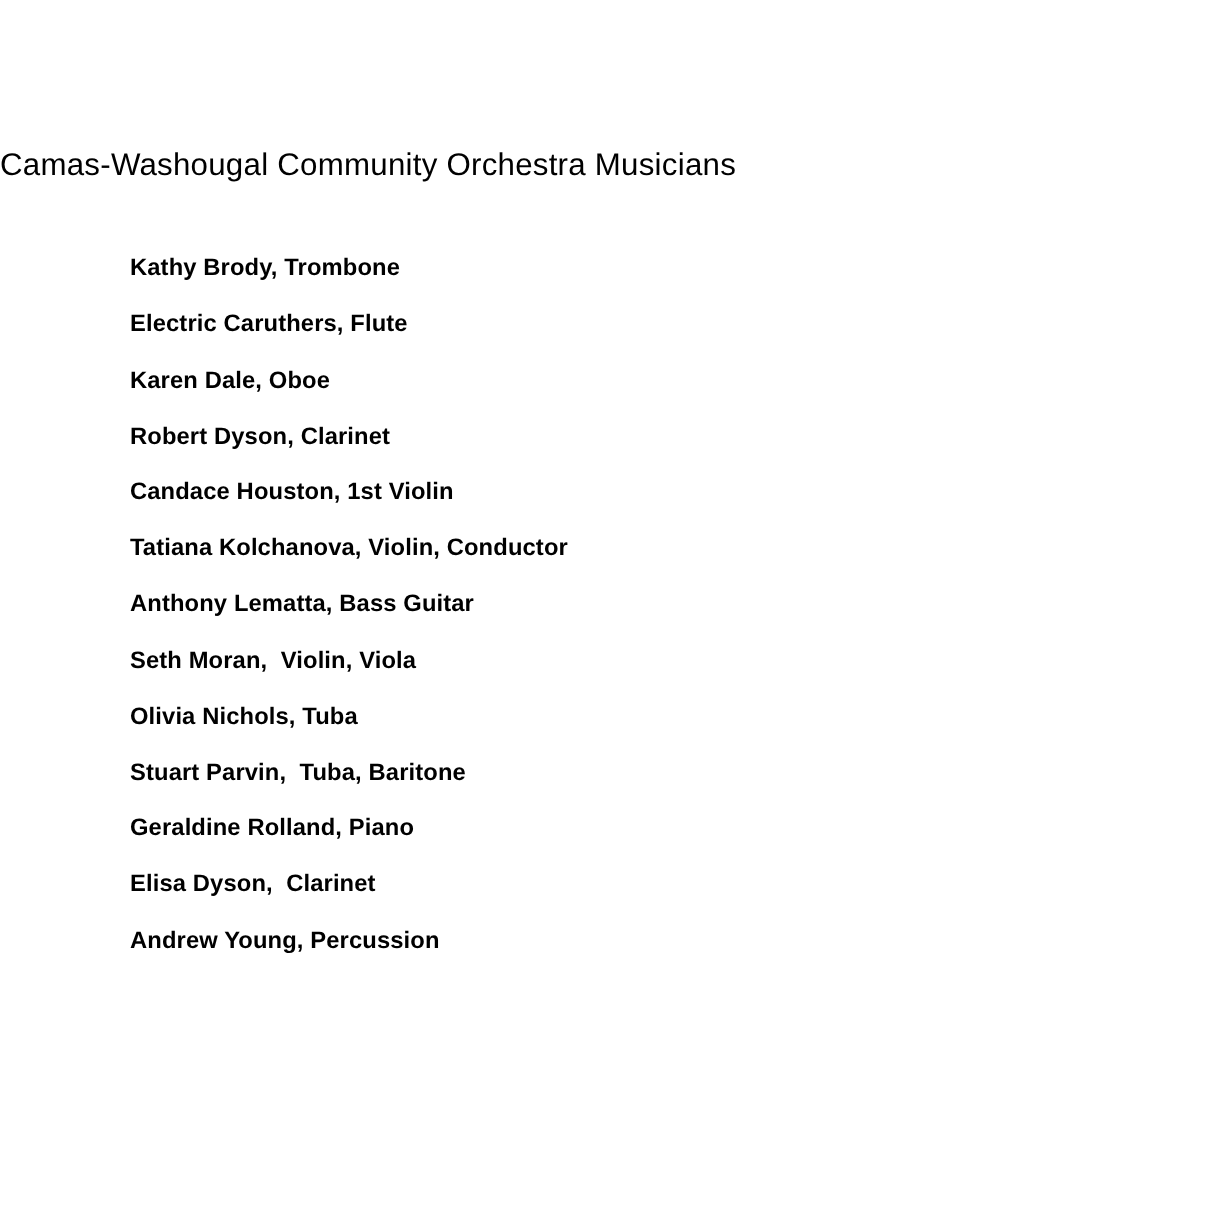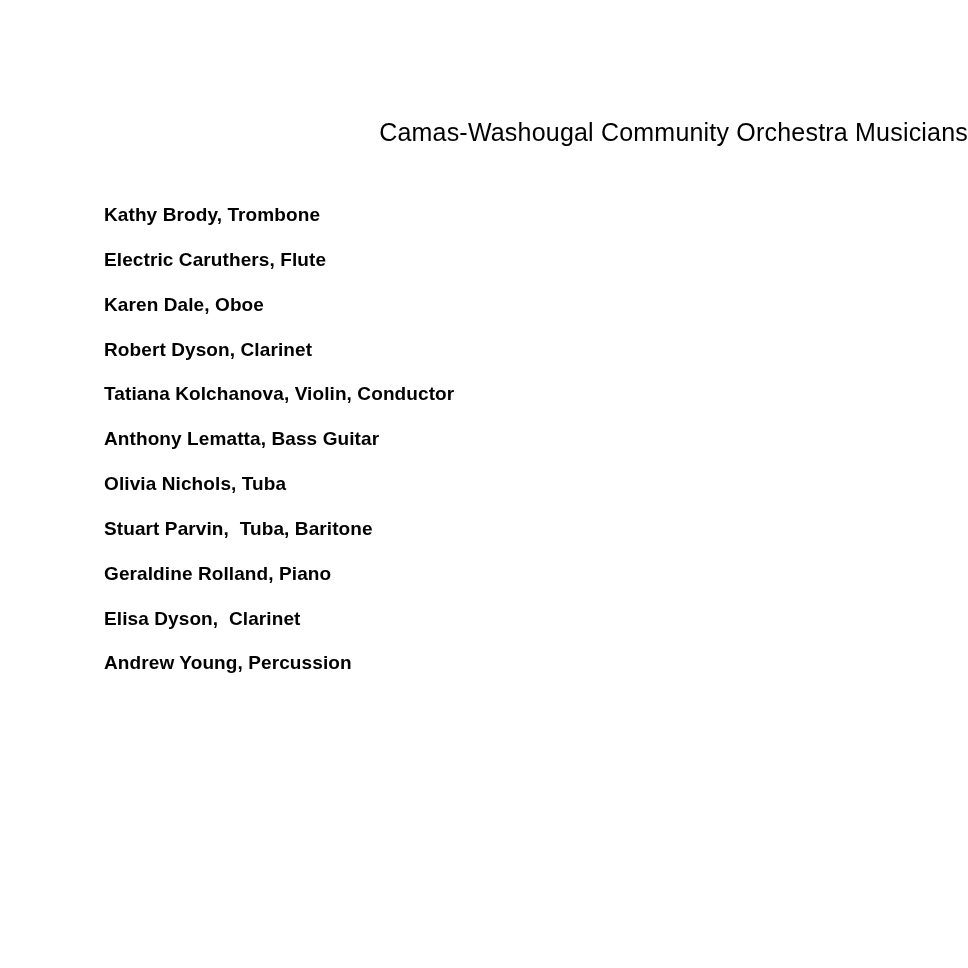--- a/index.html
+++ b/index.html
@@ -15,27 +15,26 @@
     position: relative;
     width: 968px;
     height: 968px;
     background: #ffffff;
   }
   .doc-title {
     position: absolute;
     top: 117px;
     left: 0;
     right: 0;
-    text-align: right;
+    text-align: left;
     font-size: 25px;
     font-weight: 400;
     line-height: 30px;
     color: #000000;
     letter-spacing: 0.2px;
-    margin-left: 16px;
   }
   .musician-list {
     position: absolute;
     top: 193px;
     left: 104px;
     right: 60px;
   }
   .musician-entry {
     font-size: 19px;
     font-weight: 700;
@@ -50,22 +49,24 @@
 
 <div class="page">
 
   <h1 class="doc-title">Camas-Washougal Community Orchestra Musicians</h1>
 
   <div class="musician-list">
     <p class="musician-entry">Kathy Brody, Trombone</p>
     <p class="musician-entry">Electric Caruthers, Flute</p>
     <p class="musician-entry">Karen Dale, Oboe</p>
     <p class="musician-entry">Robert Dyson, Clarinet</p>
+    <p class="musician-entry">Candace Houston, 1st Violin</p>
     <p class="musician-entry">Tatiana Kolchanova, Violin, Conductor</p>
     <p class="musician-entry">Anthony Lematta, Bass Guitar</p>
+    <p class="musician-entry">Seth Moran,  Violin, Viola</p>
     <p class="musician-entry">Olivia Nichols, Tuba</p>
     <p class="musician-entry">Stuart Parvin,  Tuba, Baritone</p>
     <p class="musician-entry">Geraldine Rolland, Piano</p>
     <p class="musician-entry">Elisa Dyson,  Clarinet</p>
     <p class="musician-entry">Andrew Young, Percussion</p>
   </div>
 
 </div>
 
 </body></html>

